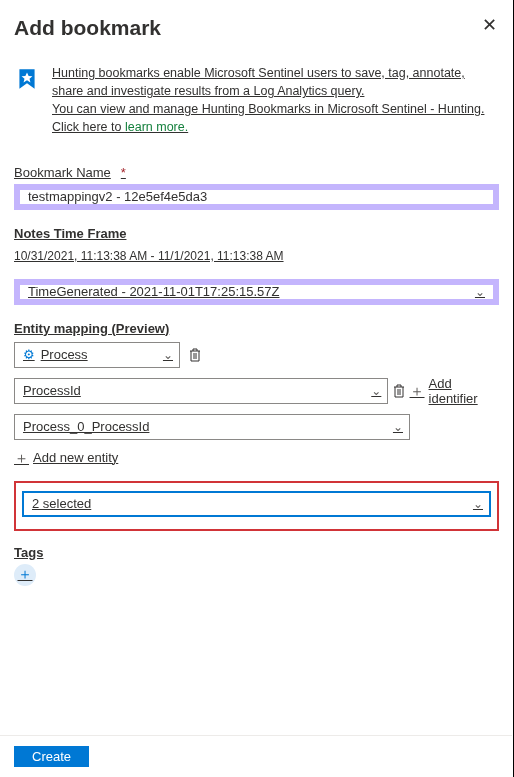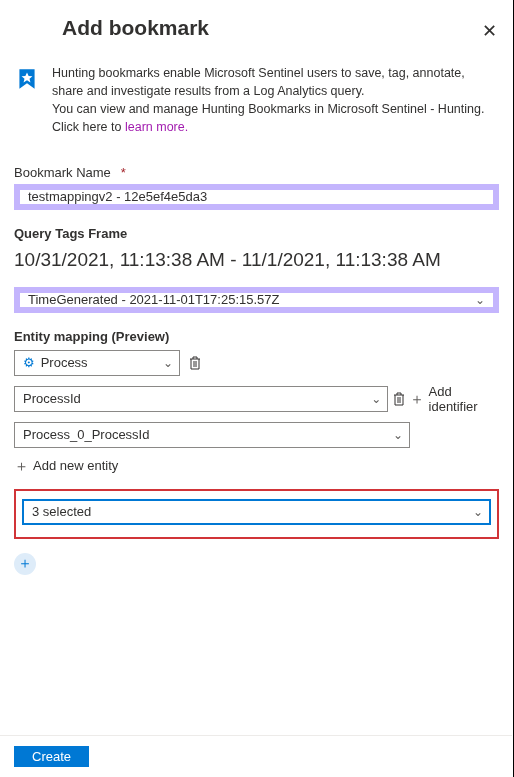--- a/index.html
+++ b/index.html
@@ -16,23 +16,22 @@
     }
     .panel {
       padding: 16px 14px 0 14px;
       height: 100%;
       display: flex;
       flex-direction: column;
     }
     .header-row {
       display: flex;
       justify-content: space-between;
-      align-items: flex-end;
+      align-items: flex-start;
       margin-bottom: 24px;
-      margin-left: 48px;
     }
     .title {
       font-size: 21px;
       font-weight: 600;
       color: #323130;
     }
     .close {
       font-size: 18px;
       color: #323130;
       cursor: pointer;
@@ -49,21 +48,21 @@
       height: 26px;
       flex-shrink: 0;
       margin-top: 2px;
     }
     .info-text {
       font-size: 12.5px;
       line-height: 1.45;
       color: #323130;
     }
     .info-text a {
-      color: #a21caf;
+      color: #15803d;
       text-decoration: none;
     }
     .section-label {
       font-size: 13px;
       color: #323130;
       margin-bottom: 4px;
       display: flex;
       align-items: center;
       gap: 10px;
     }
@@ -85,21 +84,21 @@
     .select-input {
       display: flex;
       align-items: center;
       justify-content: space-between;
       cursor: pointer;
       gap: 40px;
     }
     .chev { font-size: 12px; color: #605e5c; }
     .mb-block { margin-bottom: 16px; }
     .static-value {
-      font-size: 19px;
+      font-size: 12px;
       color: #323130;
       margin-top: 8px;
     }
     .entity-row {
       display: flex;
       align-items: center;
       gap: 8px;
       margin-bottom: 8px;
     }
     .entity-type-select {
@@ -198,21 +197,21 @@
     }
     .create-btn {
       background: #0078d4;
       color: #fff;
       border: none;
       font-size: 13px;
       padding: 3px 18px;
       cursor: pointer;
       font-family: inherit;
     }
-    .scroll { overflow-y: auto; flex: 1; padding-bottom: 88px; }
+    .scroll { overflow-y: auto; flex: 1; padding-bottom: 88px; text-decoration: underline; }
   </style>
 </head>
 <body>
 
 <div class="panel">
   <div class="header-row">
     <div class="title">Add bookmark</div>
     <div class="close">✕</div>
   </div>
 
@@ -230,21 +229,21 @@
 
     <div class="mb-block">
       <div class="section-label">
         <span>Bookmark Name</span>
           <span class="required">*</span>
       </div>
       <input type="text" class="text-input" value="testmappingv2 - 12e5ef4e5da3" style="">
     </div>
 
     <div class="mb-block">
-      <div class="section-label bold">Query Tags Frame</div>
+      <div class="section-label bold">Notes Time Frame</div>
       <div class="static-value">10/31/2021, 11:13:38 AM - 11/1/2021, 11:13:38 AM</div>
     </div>
 
     <div class="mb-block">
       <div class="select-input">
         <span>TimeGenerated - 2021-11-01T17:25:15.57Z</span>
         <span class="chev">⌄</span>
       </div>
     </div>
 
@@ -290,26 +289,27 @@
       </div>
 
       <div class="add-link" style="margin-top:10px;">
         <span class="plus-ico">＋</span>
         <span>Add new entity</span>
       </div>
     </div>
 
     <div class="tactics-box">
       <div class="tactics-select">
-        <span>3 selected</span>
+        <span>2 selected</span>
         <span class="chev">⌄</span>
       </div>
     </div>
 
     <div class="mb-block">
+      <div class="section-label bold">Tags</div>
       <div class="tag-add">
         <span>＋</span>
       </div>
     </div>
 
   </div>
 
   <div class="footer">
     <button class="create-btn">Create</button>
   </div>

